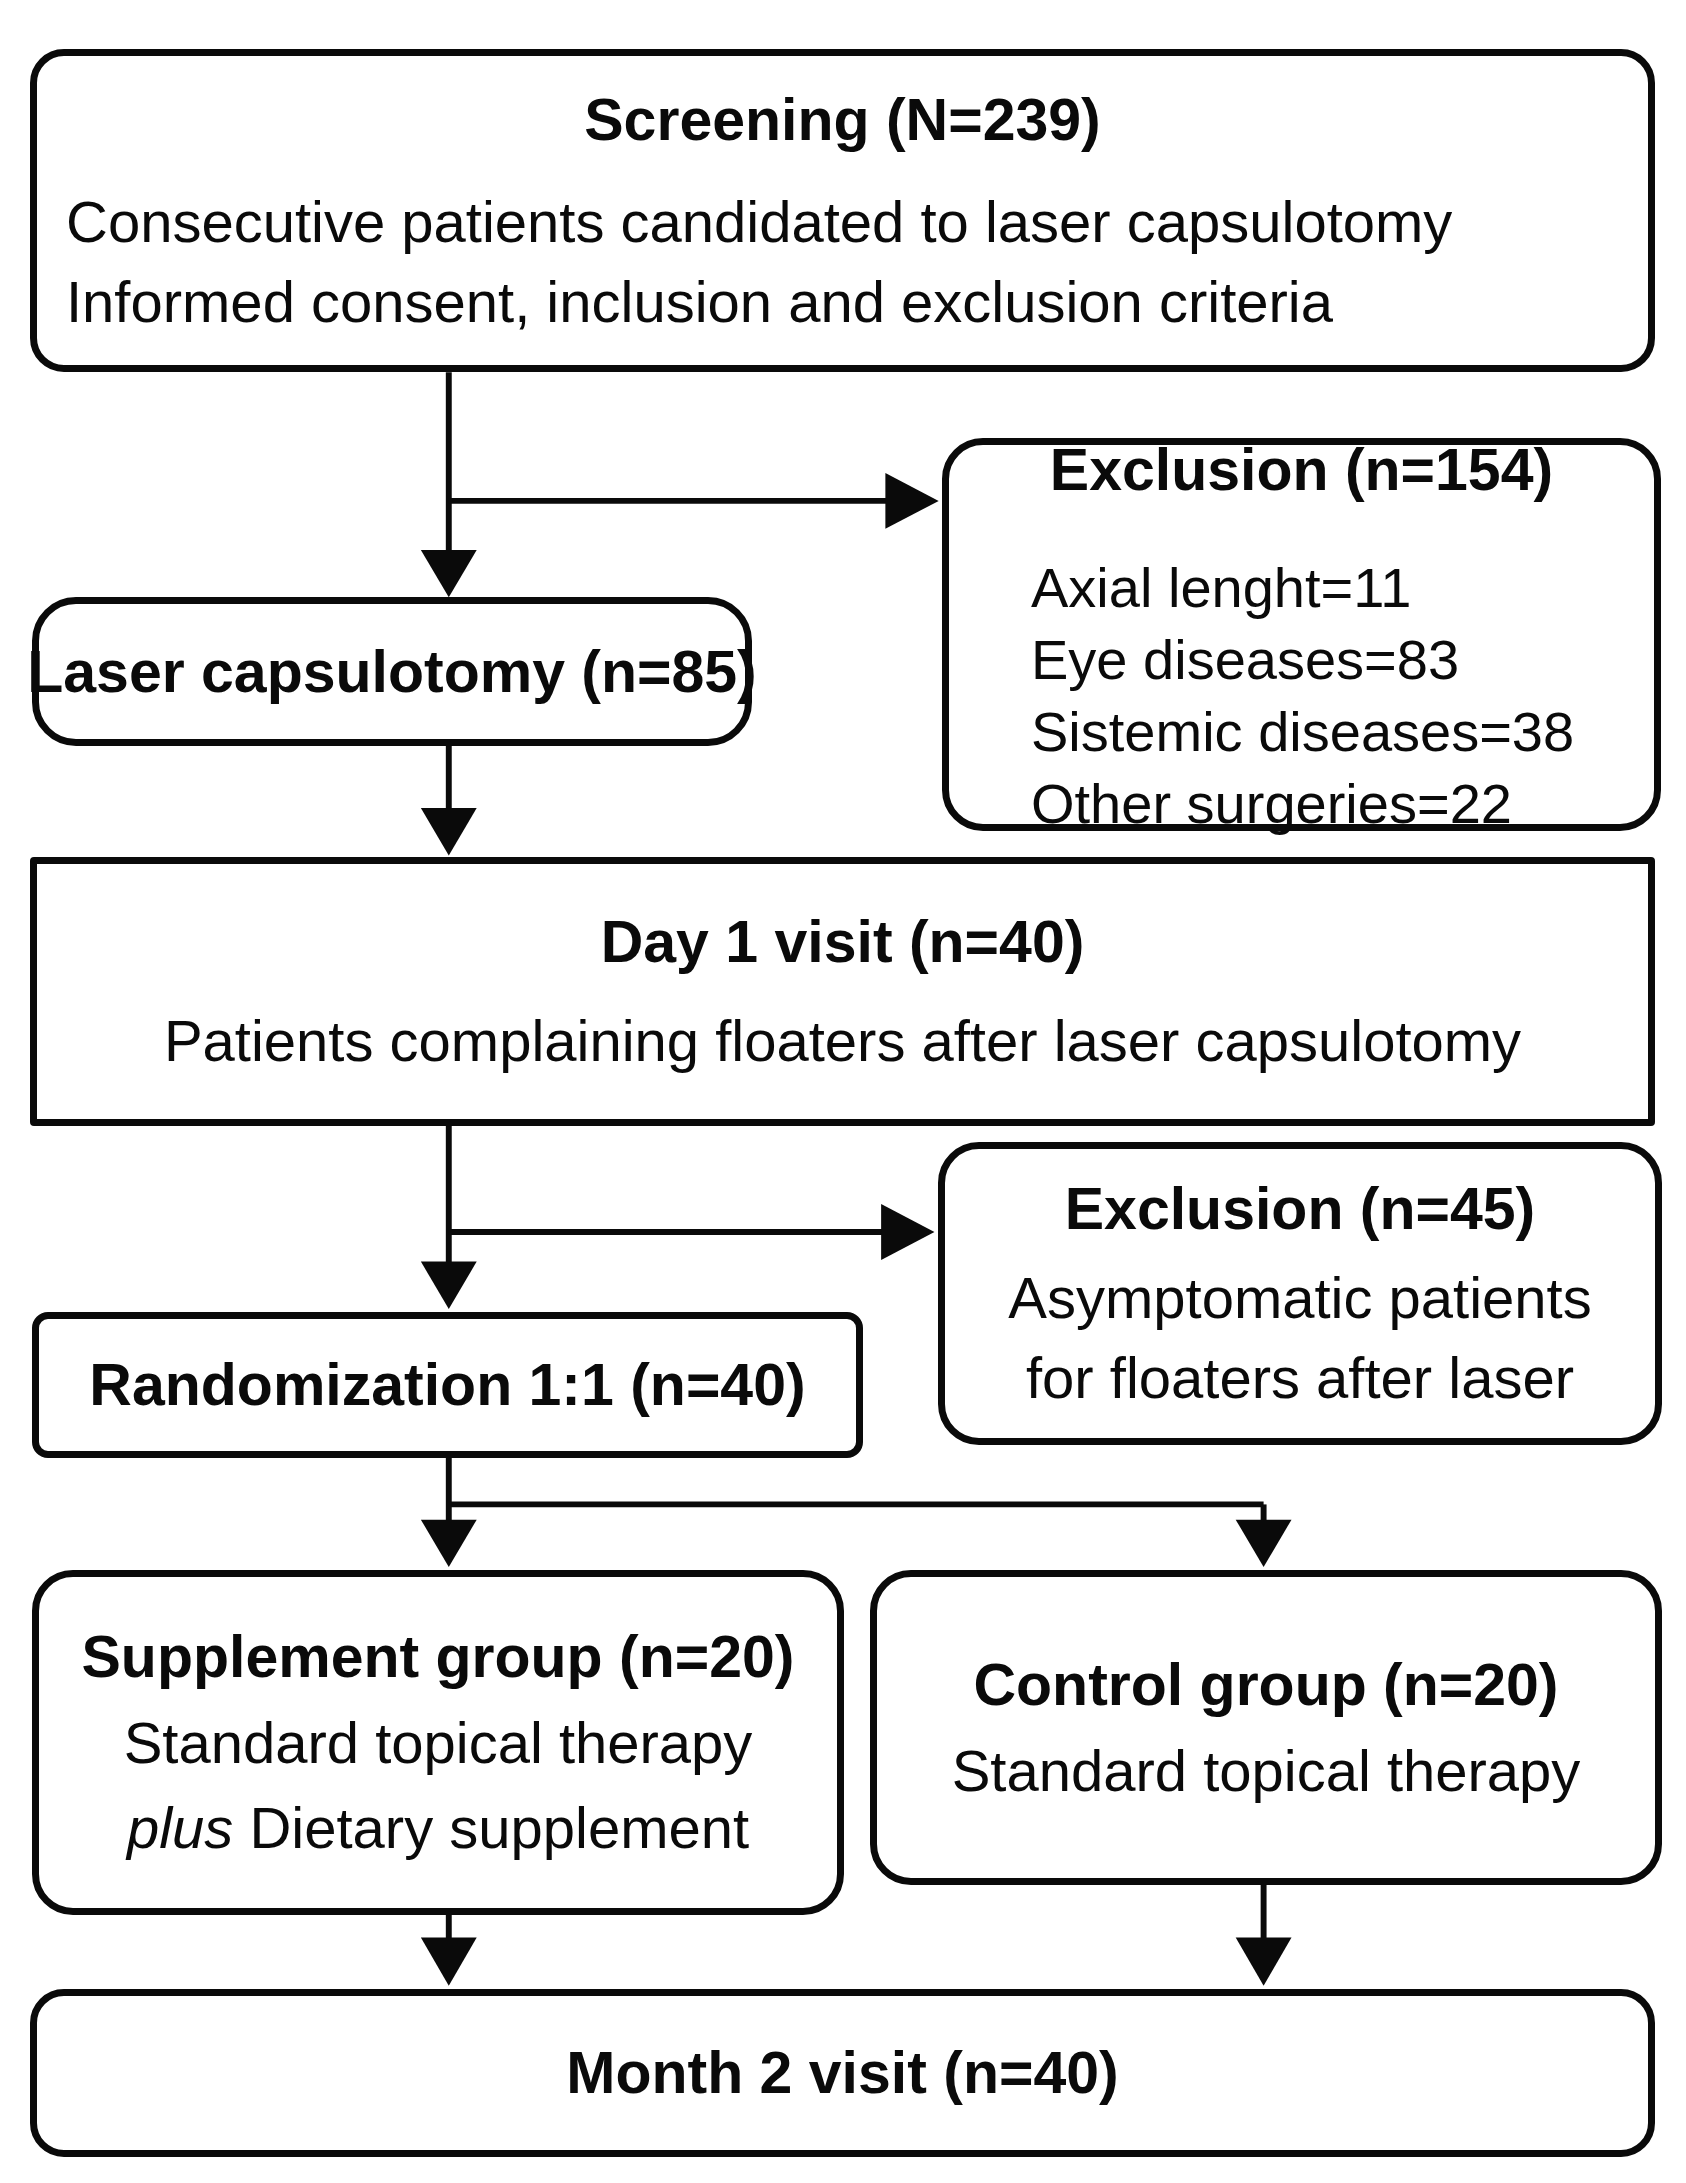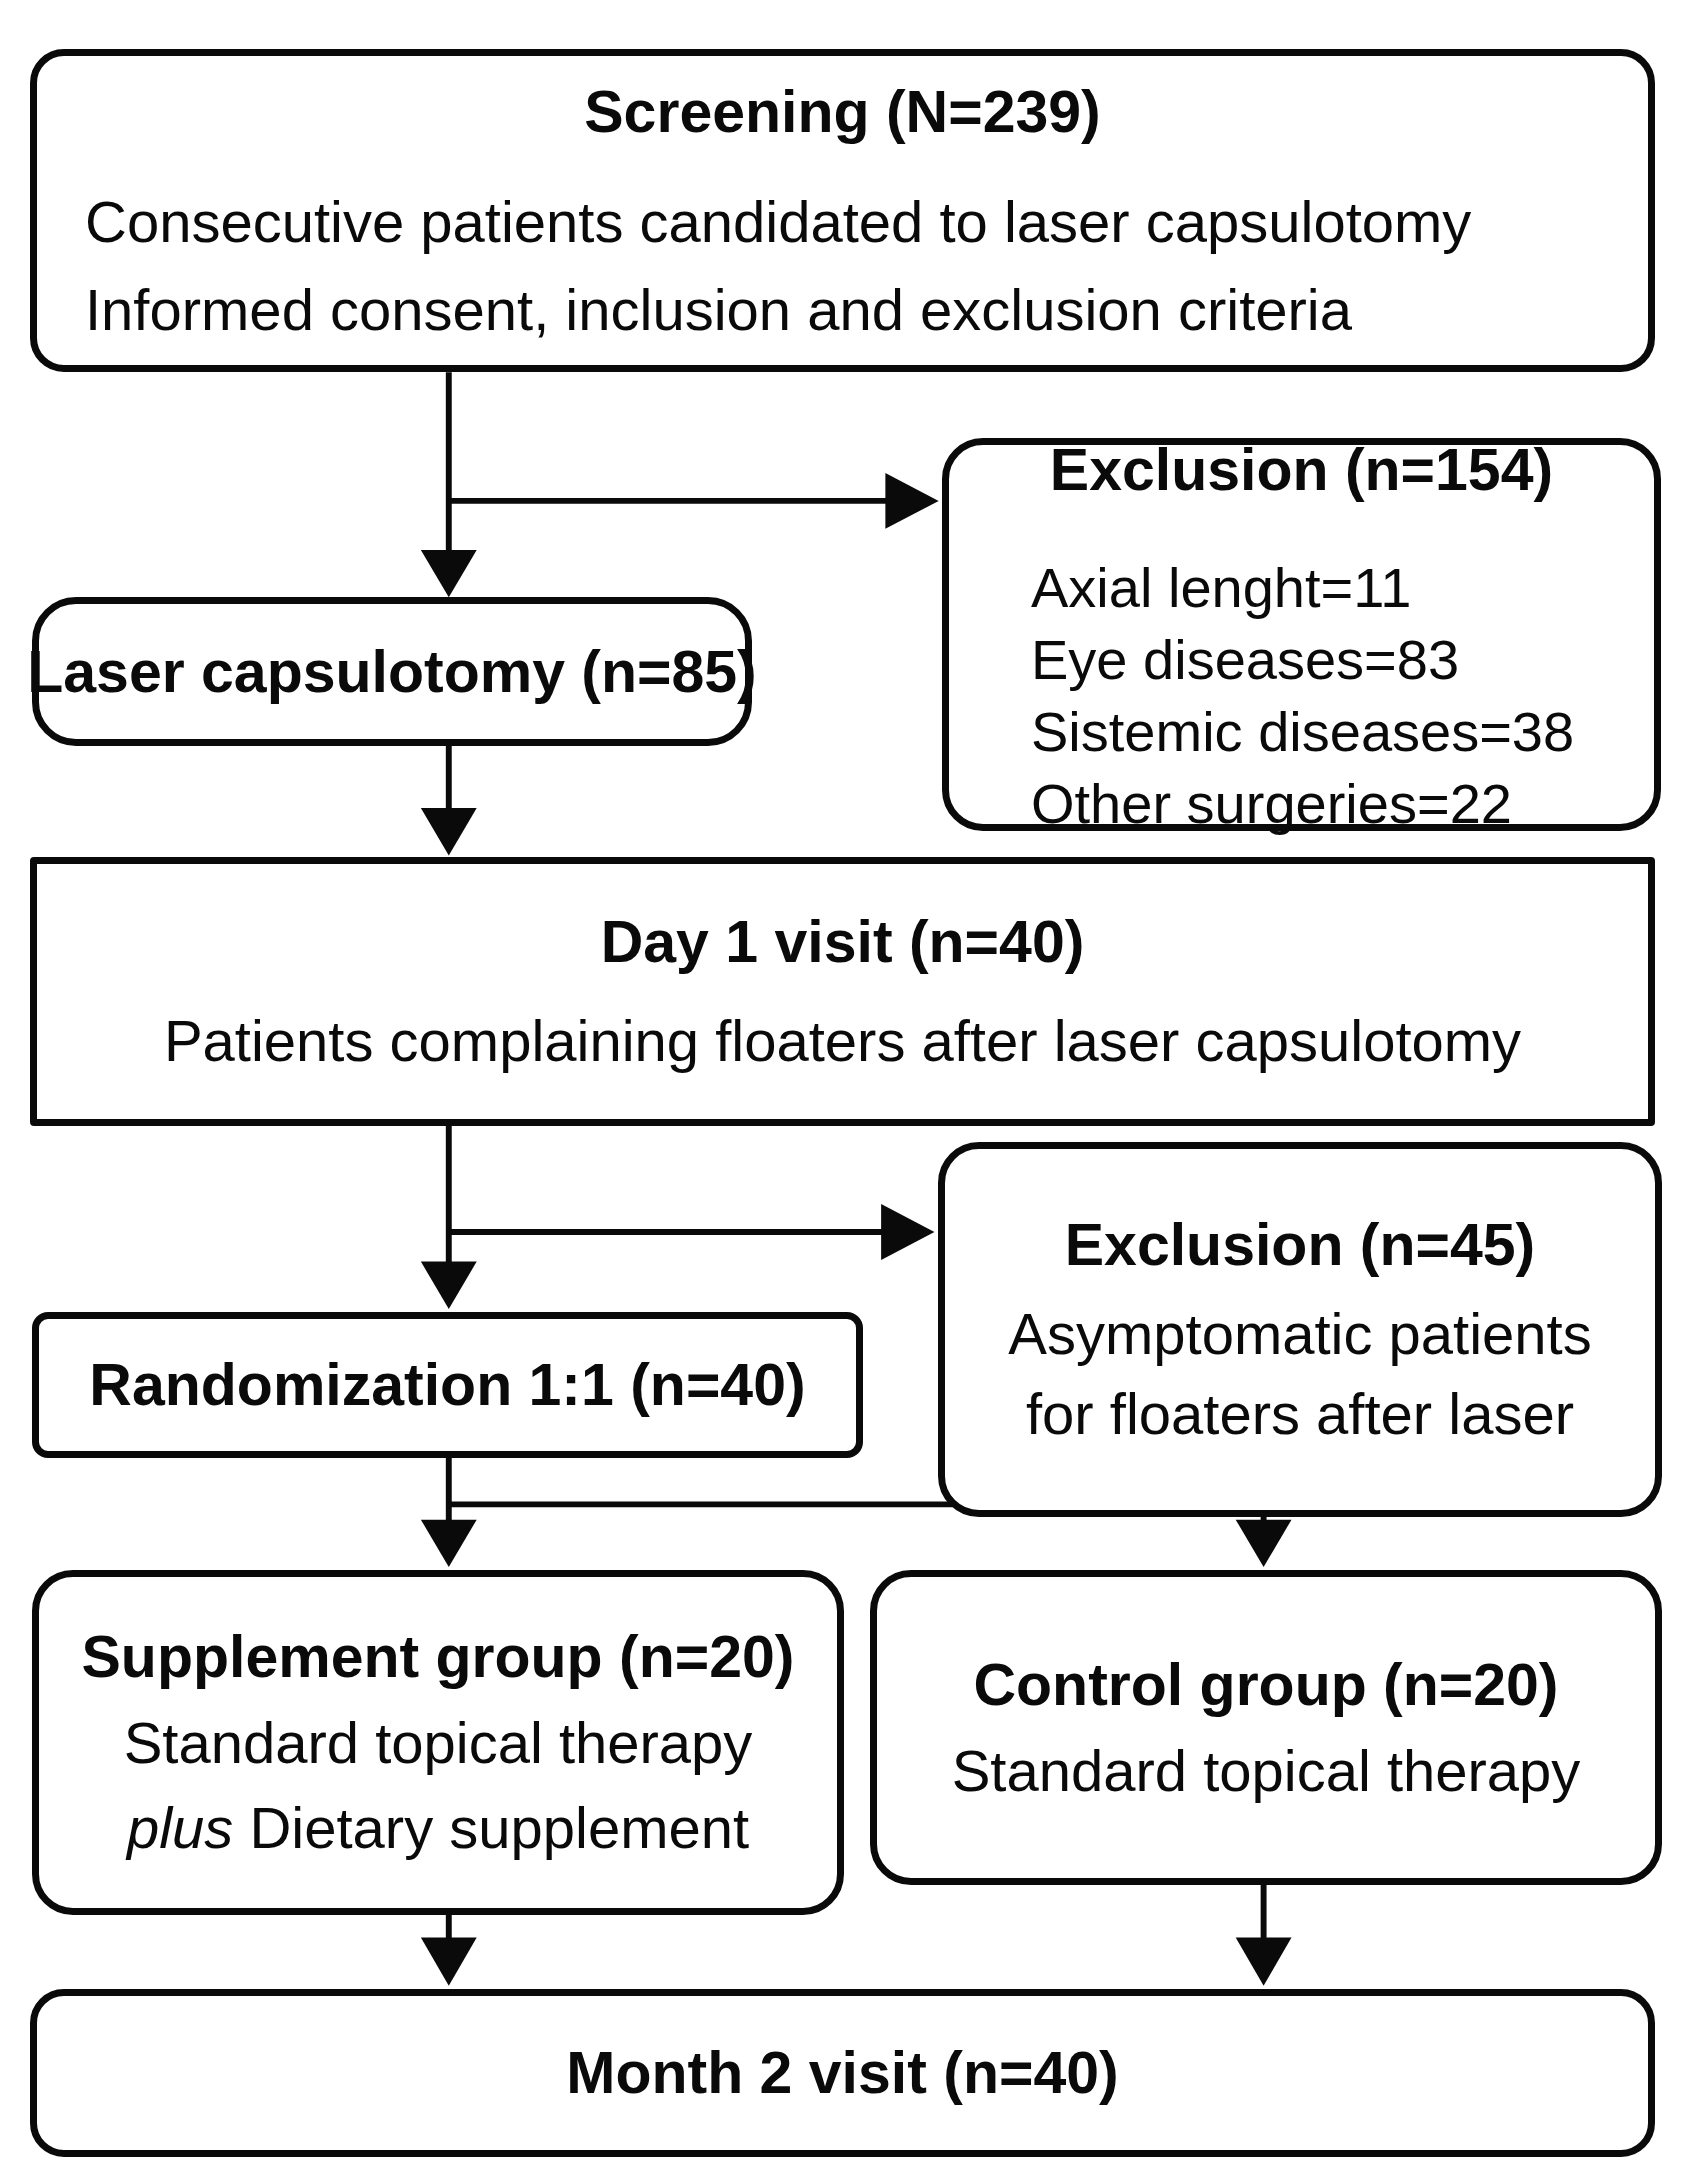--- a/index.html
+++ b/index.html
@@ -38,21 +38,21 @@
     white-space: nowrap;
   }
   .line {
     font-size: 58px;
     line-height: 80px;
     white-space: nowrap;
   }
   .italic { font-style: italic; }
 
   
-  .box-screening { padding: 0 48px; gap: 8px; }
+  .box-screening { padding: 0 29px; }
   .box-screening .title { width: 100%; text-align: center; margin-bottom: 22px; }
   .box-screening .line { width: 100%; text-align: left; }
 
   
   .box-excl1 { padding: 8.5px 0 6.8px; gap: 40px; }
   .box-excl1 .title { line-height: 78px; margin-bottom: 3.4px; }
   .box-excl1 .items { align-self: flex-start; text-align: left; padding-left: 44px; }
   .box-excl1 .line { font-size: 56px; line-height: 72px; margin-left: 38px; }
 
   .box-day1 .title { margin-bottom: 18.6px; }
@@ -129,21 +129,21 @@
 
   <div class="box" style="left:32px; top:597px; width:720px; height:149px; border-radius:44px;">
     <div class="title">Laser capsulotomy (n=85)</div>
   </div>
 
   <div class="box box-day1" style="left:30px; top:857px; width:1625px; height:269px; border-radius:4px;">
     <div class="title">Day 1 visit (n=40)</div>
     <div class="line">Patients complaining floaters after laser capsulotomy</div>
   </div>
 
-  <div class="box box-excl2" style="left:938px; top:1142px; width:724px; height:375px;">
+  <div class="box box-excl2" style="left:938px; top:1142px; width:724px; height:303px;">
     <div class="title">Exclusion (n=45)</div>
     <div class="line">Asymptomatic patients</div>
     <div class="line">for floaters after laser</div>
   </div>
 
   <div class="box" style="left:32px; top:1312px; width:831px; height:146px; border-radius:16px;">
     <div class="title">Randomization 1:1 (n=40)</div>
   </div>
 
   <div class="box box-supplement" style="left:32px; top:1570px; width:812px; height:345px;">

